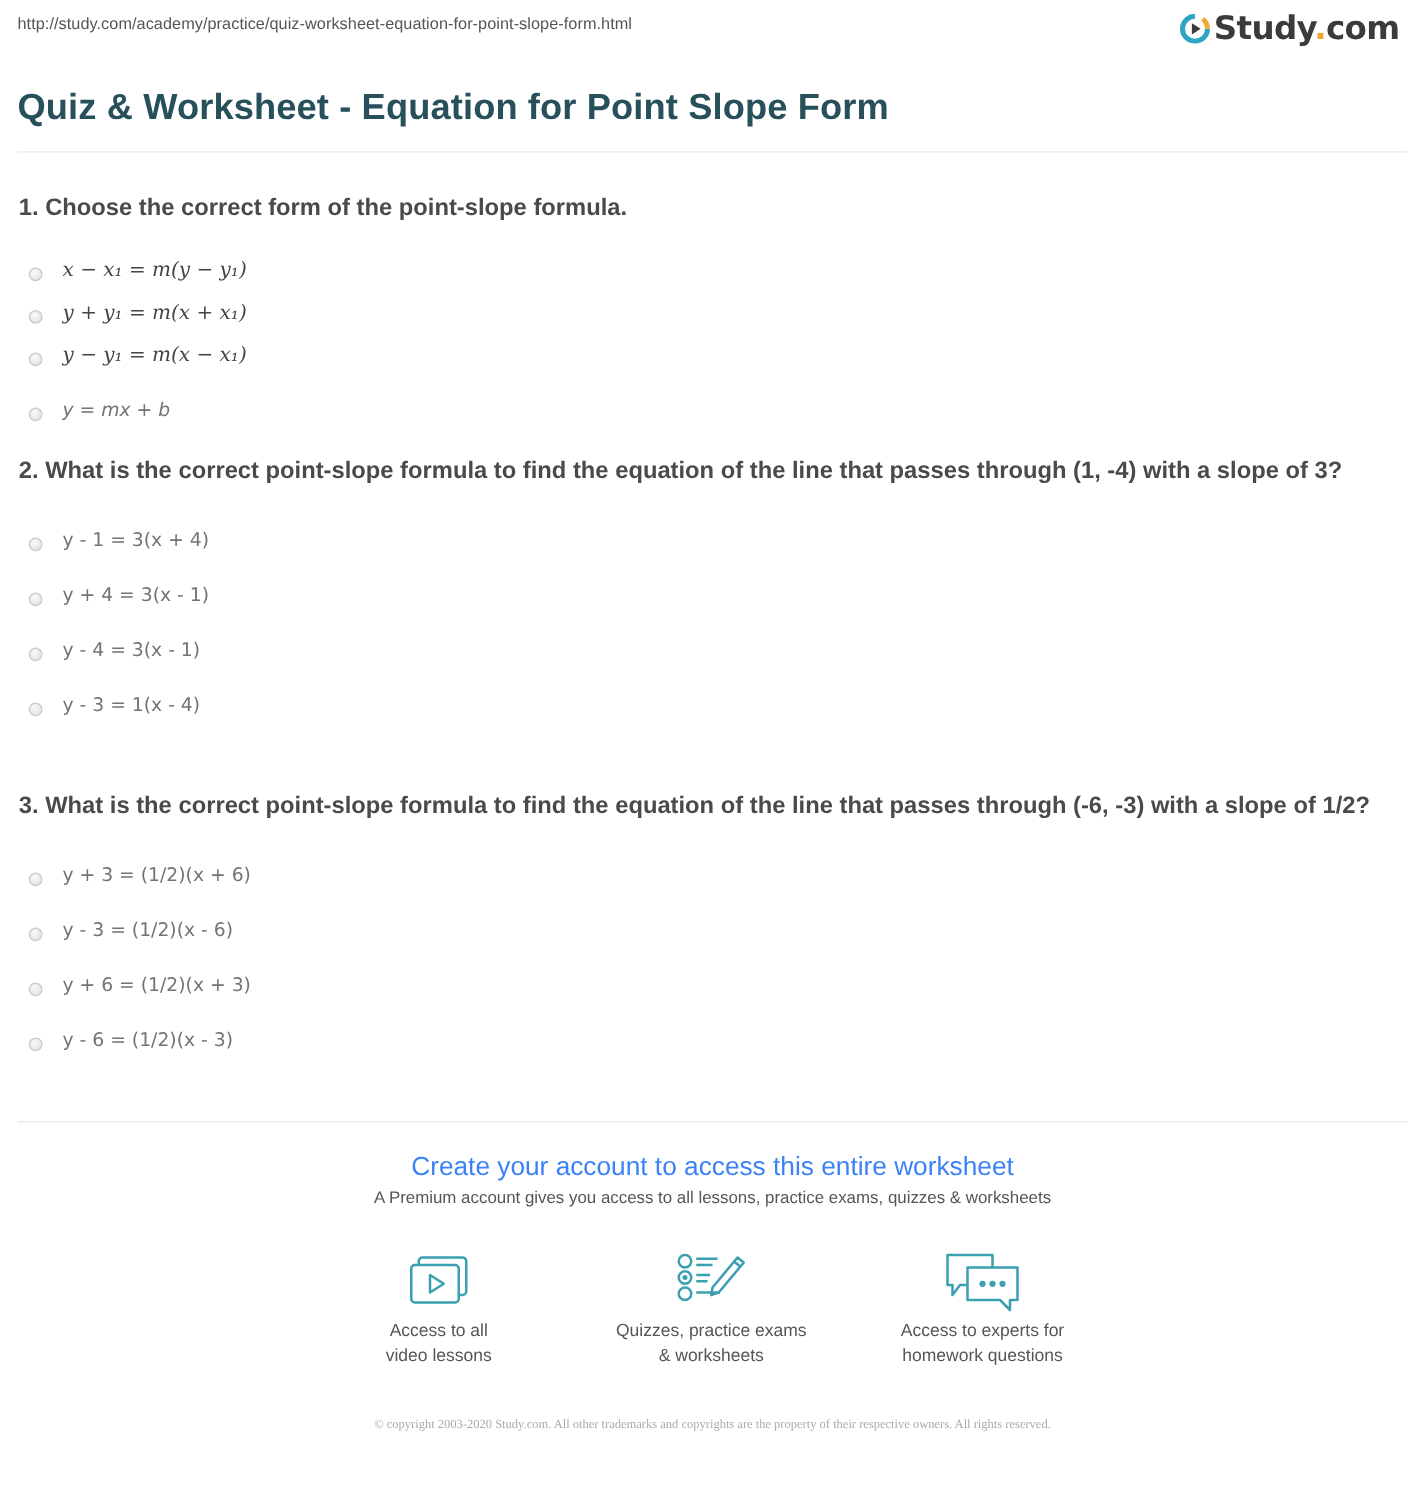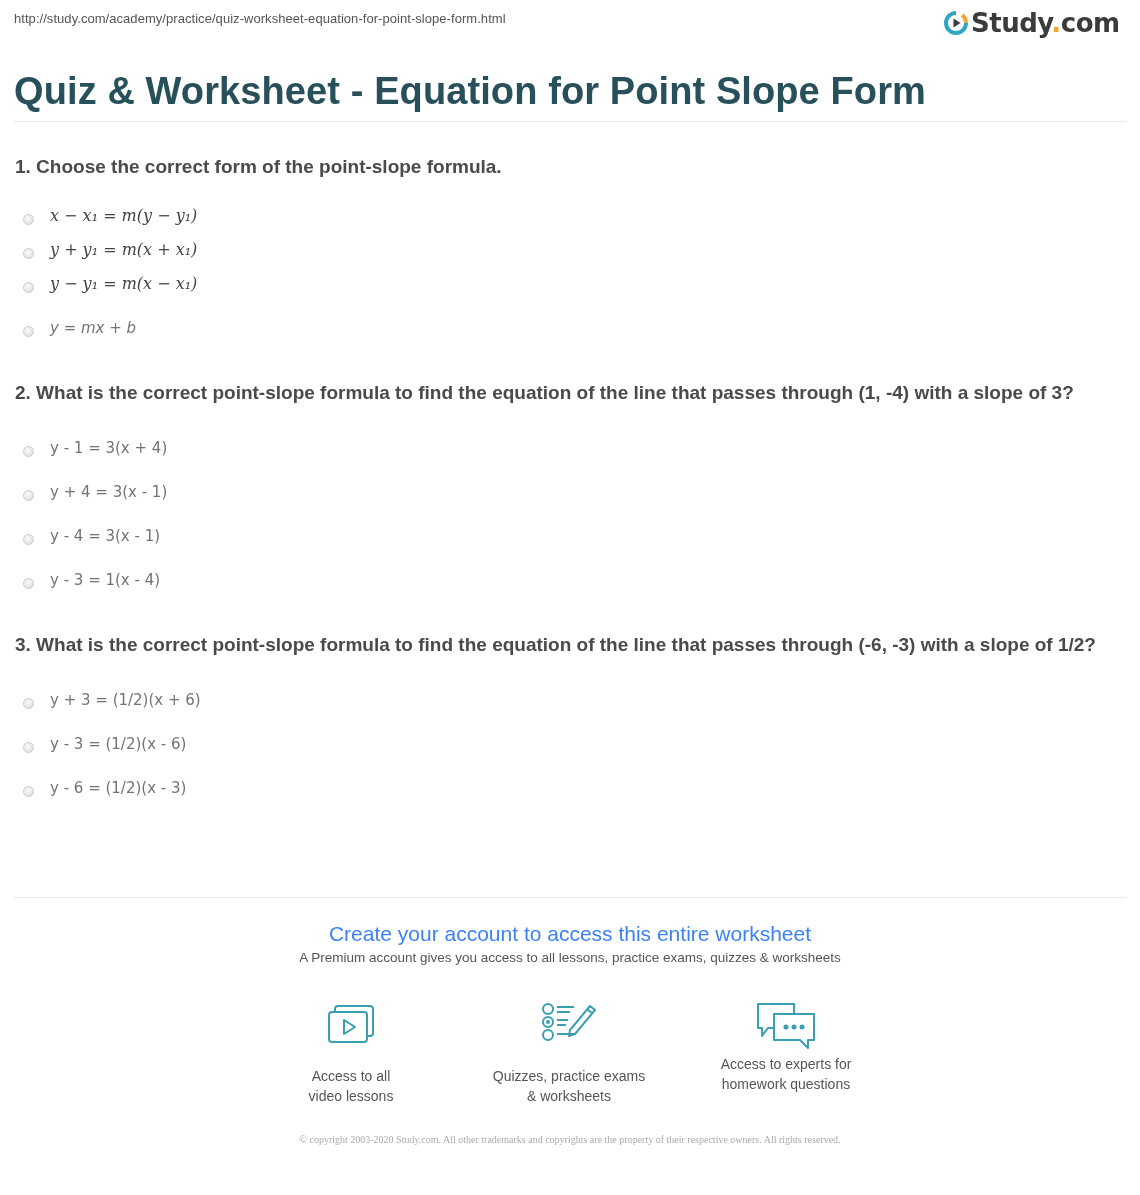--- a/index.html
+++ b/index.html
@@ -6,41 +6,41 @@
     html, body { width: 1140px; height: 1195px; background: #ffffff; overflow: hidden; }
     body { font-family: "DejaVu Sans", "Liberation Sans", sans-serif; color: #4a4a4a; position: relative; }
 
     .url { position: absolute; left: 14px; top: 11px; font-size: 13px; color: #555; font-family: "Liberation Sans", sans-serif; letter-spacing: 0.05px; }
     .logo { position: absolute; left: 944px; top: 6px; display: flex; align-items: center; }
     .logo-mark { width: 24px; height: 24px; position: relative; margin-right: 3px; }
     .logo-mark svg { display: block; }
     .logo-text { font-family: "DejaVu Sans", sans-serif; font-size: 26px; font-weight: bold; color: #3b3b3b; letter-spacing: -0.5px; line-height: 34px; }
     .logo-text .dot { color: #f2a530; }
 
-    .title { position: absolute; left: 14px; top: 70px; font-size: 38px; color: #27505b; font-family: "Liberation Sans", sans-serif; letter-spacing: 0.1px; }
+    .title { position: absolute; left: 14px; top: 70px; font-size: 29px; color: #27505b; font-family: "Liberation Sans", sans-serif; letter-spacing: 0.1px; }
     .divider { position: absolute; left: 14px; right: 14px; height: 1px; background: #e8e8e8; }
 
     .question { position: absolute; left: 15px; width: 1115px; }
     .q-text { font-size: 19px; font-weight: bold; color: #4a4a4a; line-height: 28px; font-family: "Liberation Sans", sans-serif; }
     .options { list-style: none; }
     .option { display: flex; align-items: flex-end; height: 44px; cursor: pointer; }
     .radio { width: 11px; height: 11px; border-radius: 50%; border: 1px solid #c9c9c9; background: radial-gradient(circle at 40% 35%, #fafafa, #dcdcdc); margin-left: 8px; margin-right: 16px; flex-shrink: 0; }
     .opt-label { font-size: 15px; color: #737373; font-family: "DejaVu Sans", sans-serif; }
     .opt-label.tex { font-family: "DejaVu Serif", serif; font-style: italic; font-size: 16px; color: #444; }
     .q1 .option { height: 34px; }
     .q1 .option:last-child { height: 44px; }
 
     .cta { position: absolute; left: 0; width: 1140px; top: 920px; text-align: center; }
     .cta-title { font-size: 21px; color: #3b82f6; font-weight: 300; font-family: "Liberation Sans", sans-serif; line-height: 28px; }
     .cta-sub { font-size: 13.5px; color: #555; margin-top: 2px; font-family: "Liberation Sans", sans-serif; }
 
     .features { position: absolute; top: 1000px; left: 0; width: 1140px; height: 110px; }
     .feature { position: absolute; width: 200px; text-align: center; }
     .feature svg { display: block; margin: 0 auto; }
-    .feature-label { font-size: 14px; color: #555; line-height: 20px; margin-top: 20px; font-family: "Liberation Sans", sans-serif; }
+    .feature-label { font-size: 14px; color: #555; line-height: 20px; margin-top: 8px; font-family: "Liberation Sans", sans-serif; }
 
     .copyright { position: absolute; left: 210px; width: 720px; top: 1131px; text-align: center; font-size: 10px; line-height: 17px; color: #aaa; font-family: Liberation Serif, serif; }
   </style>
 </head>
 <body>
 
 <div class="url">http://study.com/academy/practice/quiz-worksheet-equation-for-point-slope-form.html</div>
 
 <div class="logo">
   <span class="logo-mark">
@@ -71,21 +71,21 @@
       <span class="radio"></span>
       <span class="opt-label tex">y − y₁ = m(x − x₁)</span>
     </li>
     <li class="option">
       <span class="radio"></span>
       <span class="opt-label" style="font-style:italic;">y = mx + b</span>
     </li>
   </ul>
 </div>
 
-<div class="question" style="top:363px;margin-top:16px;">
+<div class="question" style="top:363px;">
   <div class="q-text">2. What is the correct point-slope formula to find the equation of the line that passes through (1, -4) with a slope of 3?</div>
   <ul class="options" style="margin-top:6px;">
     <li class="option">
       <span class="radio"></span>
       <span class="opt-label">y - 1 = 3(x + 4)</span>
     </li>
     <li class="option">
       <span class="radio"></span>
       <span class="opt-label">y + 4 = 3(x - 1)</span>
     </li>
@@ -103,20 +103,24 @@
 <div class="question" style="top:631px;">
   <div class="q-text">3. What is the correct point-slope formula to find the equation of the line that passes through (-6, -3) with a slope of 1/2?</div>
   <ul class="options" style="margin-top:6px;">
     <li class="option">
       <span class="radio"></span>
       <span class="opt-label">y + 3 = (1/2)(x + 6)</span>
     </li>
     <li class="option">
       <span class="radio"></span>
       <span class="opt-label">y - 3 = (1/2)(x - 6)</span>
+    </li>
+    <li class="option">
+      <span class="radio"></span>
+      <span class="opt-label">y + 6 = (1/2)(x + 3)</span>
     </li>
     <li class="option">
       <span class="radio"></span>
       <span class="opt-label">y - 6 = (1/2)(x - 3)</span>
     </li>
   </ul>
 </div>
 
 <div class="divider" style="top:897px;"></div>
 

